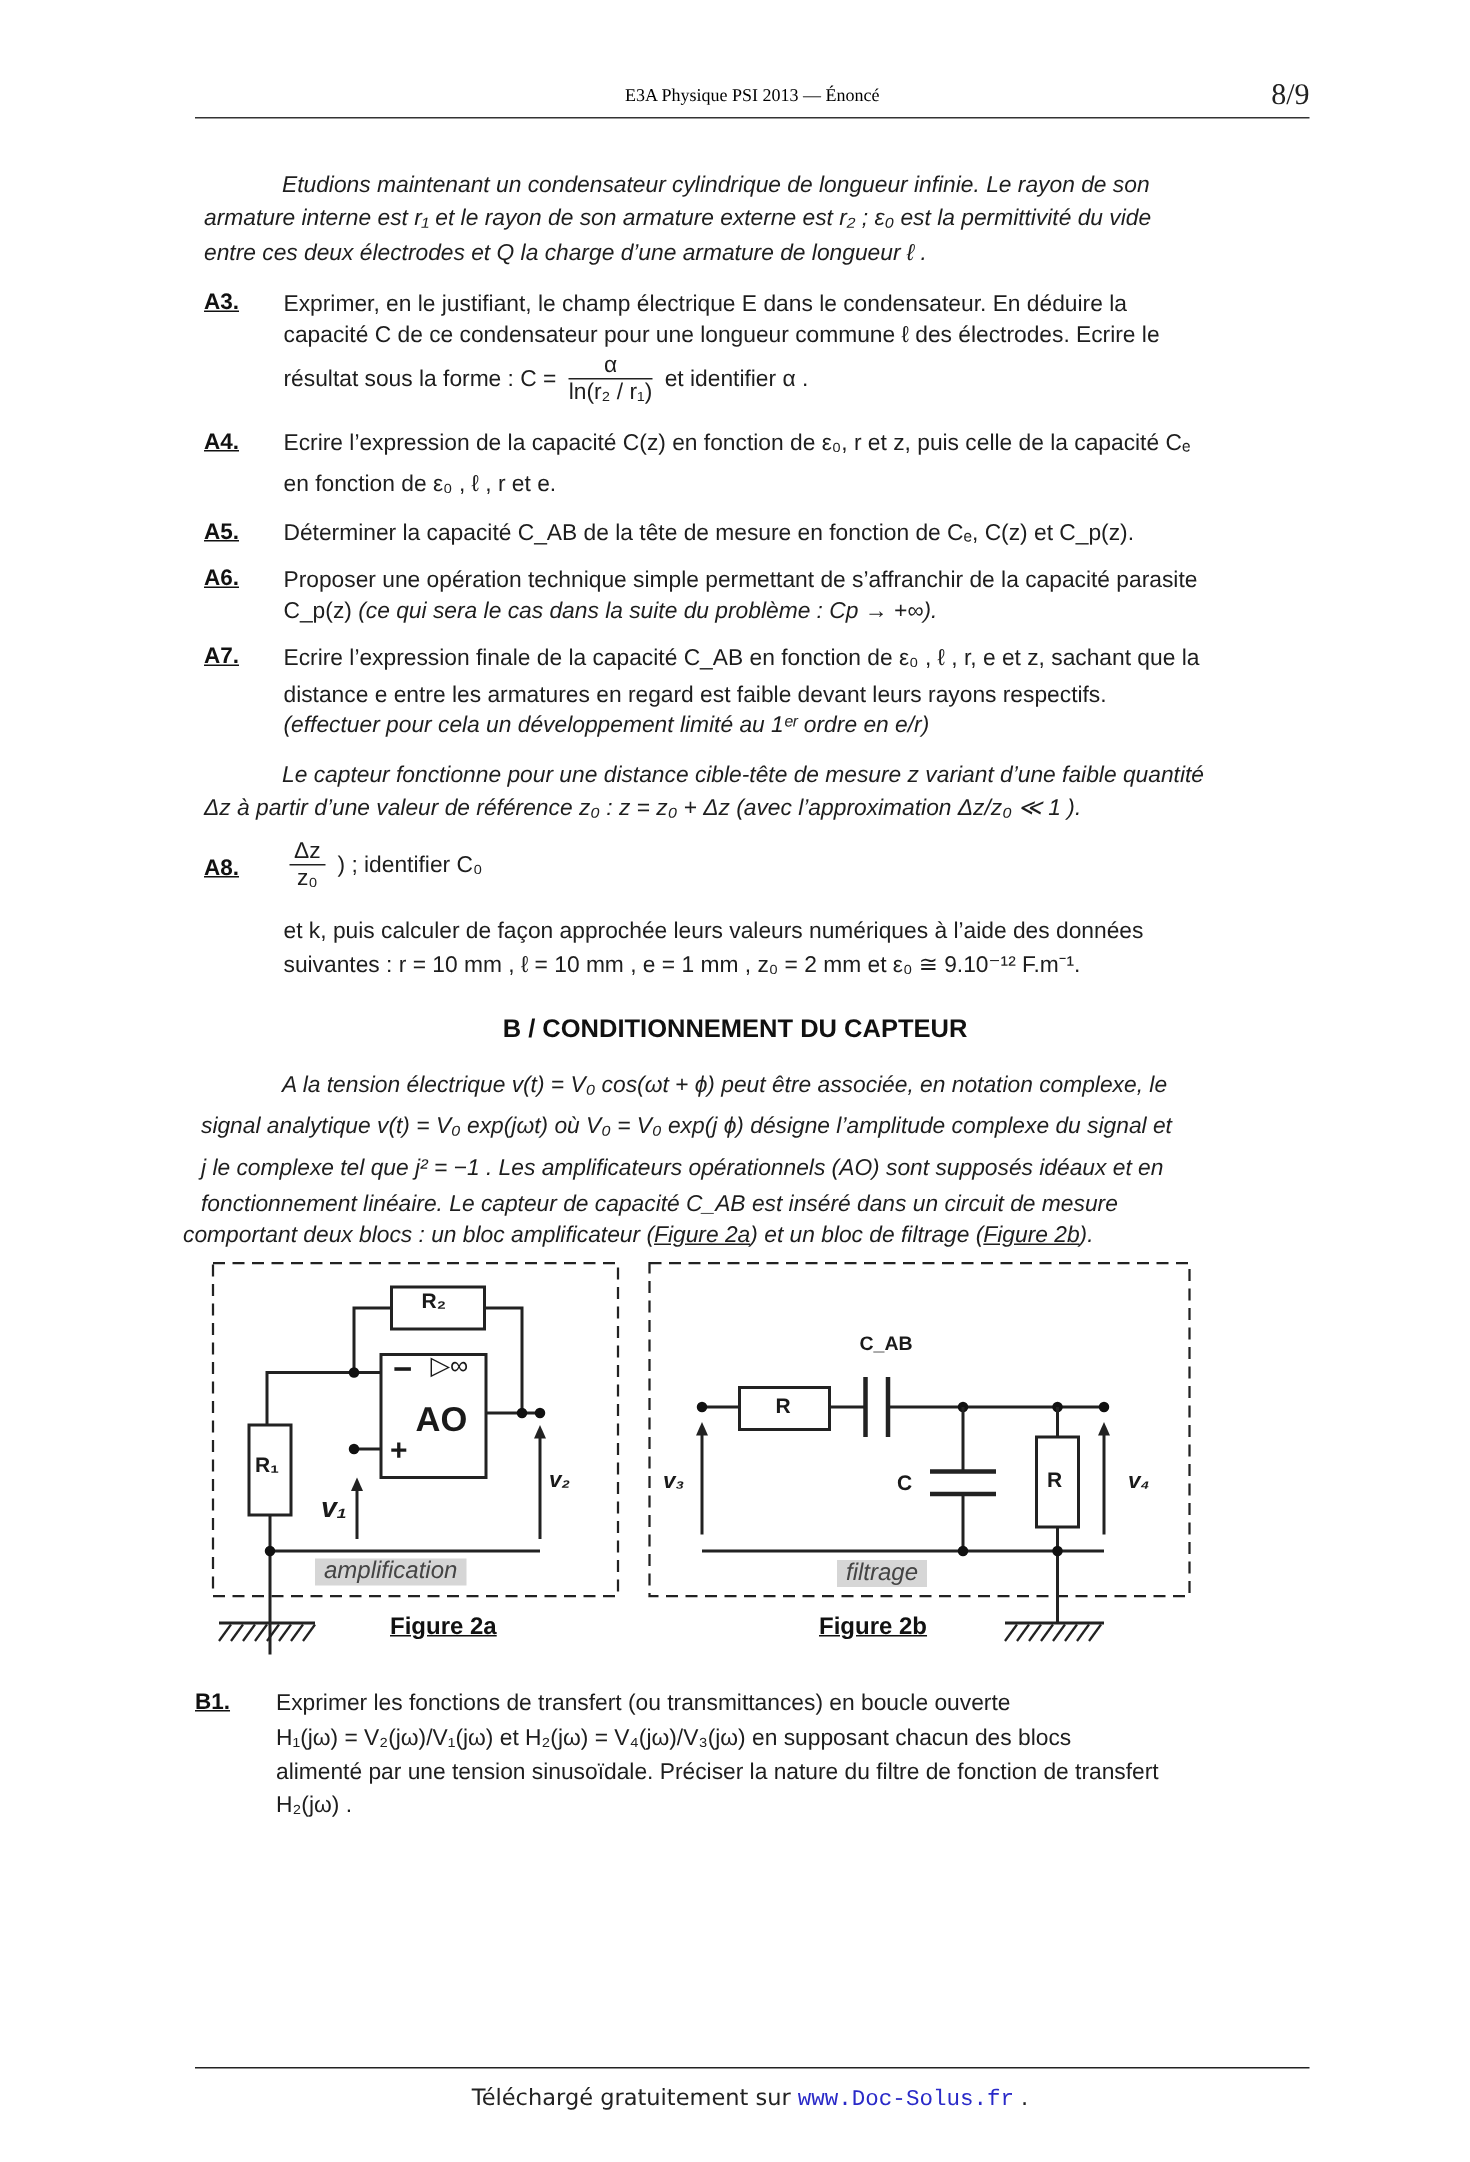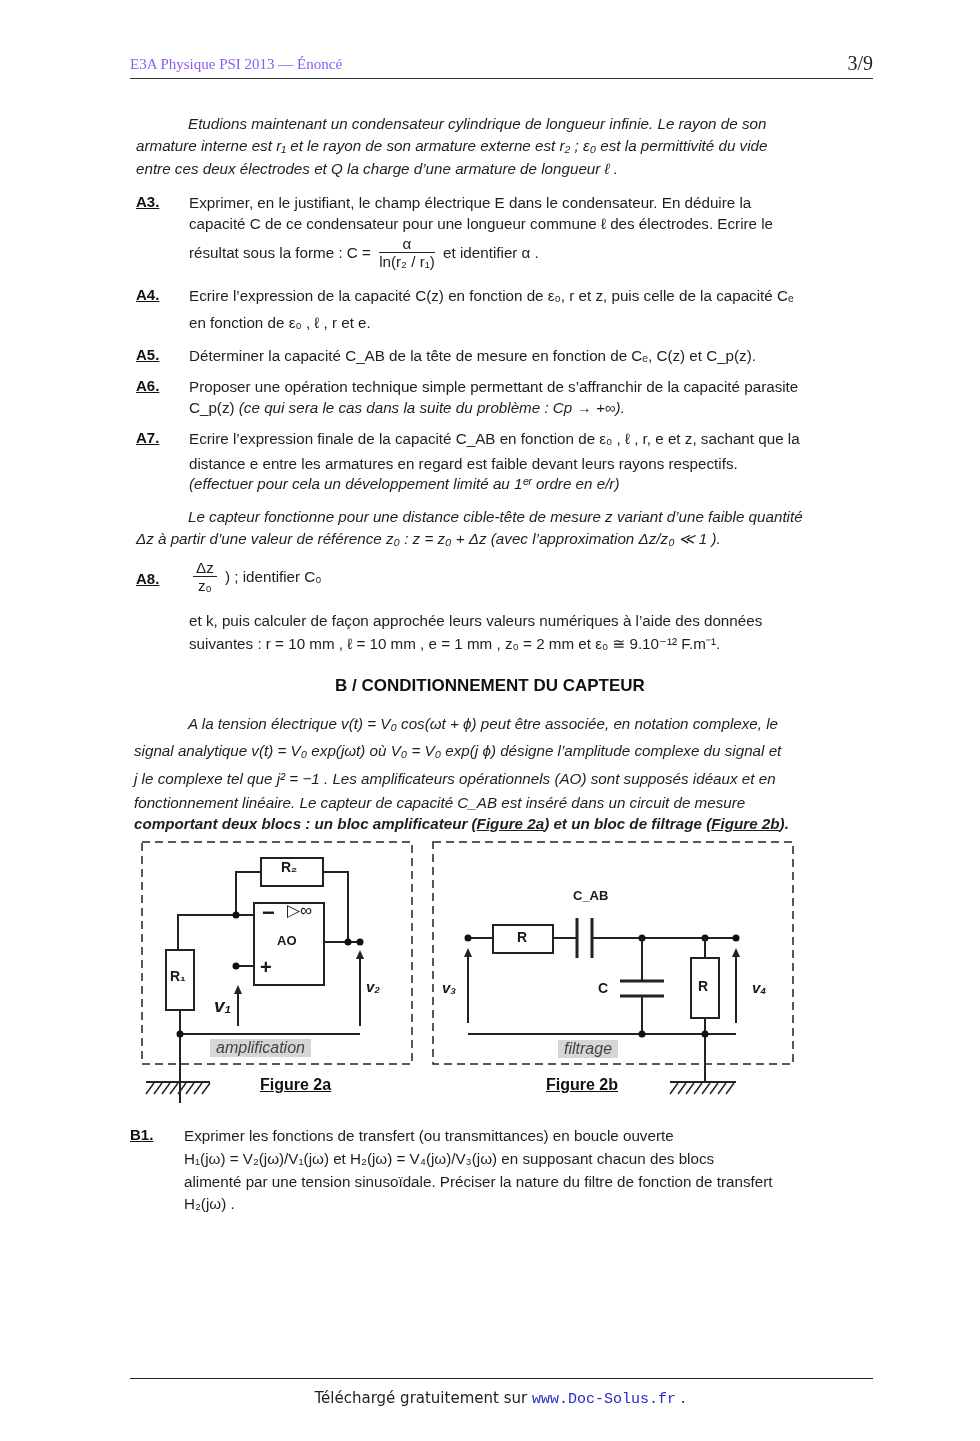--- a/index.html
+++ b/index.html
@@ -1,19 +1,19 @@
 <!DOCTYPE html>
 <html><head>
 <meta charset="utf-8">
 <style>
   html, body { margin:0; padding:0; background:#ffffff; }
   body { width:980px; height:1441px; position:relative; overflow:hidden; font-family:"Liberation Sans", sans-serif; color:#1a1a1a; }
   .abs { position:absolute; }
   .header { left:130px; top:52px; width:743px; height:26px; border-bottom:1.2px solid #333; }
-  .header-title { position:absolute; left:0; width:743px; text-align:left; top:4px; font-family:"Liberation Serif", serif; font-size:15px; color:#8b5cf6; }
+  .header-title { position:absolute; left:0; width:743px; text-align:center; top:4px; font-family:"Liberation Serif", serif; font-size:12px; color:#000000; }
   .header-page { position:absolute; right:0; top:0px; font-family:"Liberation Serif", serif; font-size:20px; color:#222; }
   .para { font-size:15.2px; line-height:22.5px; color:#1e1e1e; }
   .it { font-style:italic; }
   .qlabel { position:absolute; font-weight:bold; text-decoration:underline; font-size:15px; color:#111; }
   .qbody { position:absolute; font-size:15.2px; line-height:24px; color:#1e1e1e; }
   .frac { display:inline-block; vertical-align:middle; text-align:center; margin:0 4px; }
   .frac .num { display:block; border-bottom:1px solid #222; padding:0 3px; line-height:16px; }
   .frac .den { display:block; line-height:18px; }
   .section-title { left:0; width:980px; text-align:center; top:676px; font-weight:bold; font-size:17px; color:#111; }
   .ul { text-decoration:underline; }
@@ -21,21 +21,21 @@
   .footer { left:0; width:980px; text-align:center; top:1389px; font-size:15px; font-family:"DejaVu Sans", sans-serif; color:#222;padding-left:10px; }
   .footer-link { font-family:"Liberation Mono", monospace; color:#2a2ac8; }
   .fig-caption { font-weight:bold; text-decoration:underline; font-size:16px; color:#111; }
   .fig-label { font-style:italic; font-size:16px; color:#444; background:#d6d6d6; padding:0 6px; }
 </style>
 </head>
 <body>
 
 <div class="abs header">
   <div class="header-title">E3A Physique PSI 2013 — Énoncé</div>
-  <div class="header-page">3/9</div>
+  <div class="header-page">8/9</div>
 </div>
 
 <div class="abs para it" style="left:188px; top:113px; width:690px;">Etudions maintenant un condensateur cylindrique de longueur infinie. Le rayon de son</div>
 <div class="abs para it" style="left:136px; top:135px; width:740px;">armature interne est r₁ et le rayon de son armature externe est r₂ ; ε₀ est la permittivité du vide</div>
 <div class="abs para it" style="left:136px; top:158px; width:740px;">entre ces deux électrodes et Q la charge d’une armature de longueur ℓ .</div>
 
 <div class="qlabel" style="left:136px; top:193px;">A3.</div>
 <div class="qbody" style="left:189px; top:191px; width:682px;">Exprimer, en le justifiant, le champ électrique E dans le condensateur. En déduire la</div>
 <div class="qbody" style="left:189px; top:212px; width:682px;">capacité C de ce condensateur pour une longueur commune ℓ des électrodes. Ecrire le</div>
 <div class="qbody" style="left:189px; top:236px; width:682px; line-height:18px;">
@@ -78,21 +78,21 @@
   <span>) ; identifier C₀</span>
 </div>
 <div class="qbody" style="left:189px; top:609px; width:682px;">et k, puis calculer de façon approchée leurs valeurs numériques à l’aide des données</div>
 <div class="qbody" style="left:189px; top:632px; width:682px;">suivantes : r = 10 mm ,  ℓ = 10 mm ,  e = 1 mm ,  z₀ = 2 mm  et  ε₀ ≅ 9.10⁻¹² F.m⁻¹.</div>
 
 <div class="abs section-title">B / CONDITIONNEMENT DU CAPTEUR</div>
 <div class="abs para it" style="left:188px; top:713px; width:690px;">A la tension électrique  v(t) = V₀ cos(ωt + ϕ)  peut être associée, en notation complexe, le</div>
 <div class="abs para it" style="left:134px; top:740px; width:744px;">signal analytique  v(t) = V₀ exp(jωt)  où  V₀ = V₀ exp(j ϕ)  désigne l’amplitude complexe du signal et</div>
 <div class="abs para it" style="left:134px; top:768px; width:744px;">j le complexe tel que  j² = −1 . Les amplificateurs opérationnels (AO) sont supposés idéaux et en</div>
 <div class="abs para it" style="left:134px; top:792px; width:744px;">fonctionnement linéaire. Le capteur de capacité C_AB est inséré dans un circuit de mesure</div>
-<div class="abs para it" style="left:134px; top:813px; width:744px;font-weight:bold;">
+<div class="abs para it" style="left:122px; top:813px; width:744px;">
   <span>comportant deux blocs : un bloc amplificateur (</span><span class="ul">Figure 2a</span><span>) et un bloc de filtrage (</span><span class="ul">Figure 2b</span><span>).</span>
 </div>
 
 <div class="abs" style="left:138px; top:838px; width:280px; height:265px;">
   <svg width="280" height="265" viewBox="0 0 280 265">
     <rect x="4" y="4" width="270" height="222" fill="none" stroke="#222" stroke-width="1.5" stroke-dasharray="8,5"></rect>
 
     <rect x="123" y="20" width="62" height="28" fill="#fff" stroke="#222" stroke-width="2"></rect>
 
     <polyline points="98,77 98,34 123,34" fill="none" stroke="#222" stroke-width="2"></polyline>
@@ -129,21 +129,21 @@
         <line x1="32" y1="256" x2="40" y2="245"></line>
       <line x1="40" y1="256" x2="48" y2="245"></line>
         <line x1="48" y1="256" x2="56" y2="245"></line>
       <line x1="56" y1="256" x2="64" y2="245"></line>
         <line x1="64" y1="256" x2="72" y2="245"></line>
     </g>
   </svg>
   <div class="abs" style="left:143px; top:21px; font-weight:bold; font-size:14px;text-align:center;">R₂</div>
   <div class="abs" style="left:124px; top:62px; font-weight:bold; font-size:22px;">−</div>
   <div class="abs" style="left:149px; top:62px; font-size:17px;">▷∞</div>
-  <div class="abs" style="left:139px; top:95px; font-weight:bold; font-size:13px;">AO</div>
+  <div class="abs" style="left:139px; top:95px; font-weight:bold; font-size:23px;">AO</div>
   <div class="abs" style="left:122px; top:118px; font-weight:bold; font-size:20px;">+</div>
   <div class="abs" style="left:32px; top:130px; font-weight:bold; font-size:14px;">R₁</div>
   <div class="abs" style="left:76px; top:157px; font-weight:bold; font-style:italic; font-size:19px;">v₁</div>
   <div class="abs" style="left:228px; top:140px; font-weight:bold; font-style:italic; font-size:15px;">v₂</div>
   <div class="abs fig-label" style="left:72px; top:201px;">amplification</div>
   <div class="abs fig-caption" style="left:122px; top:238px;">Figure 2a</div>
 </div>
 
 <div class="abs" style="left:430px; top:838px; width:370px; height:265px;">
   <svg width="370" height="265" viewBox="0 0 370 265">

